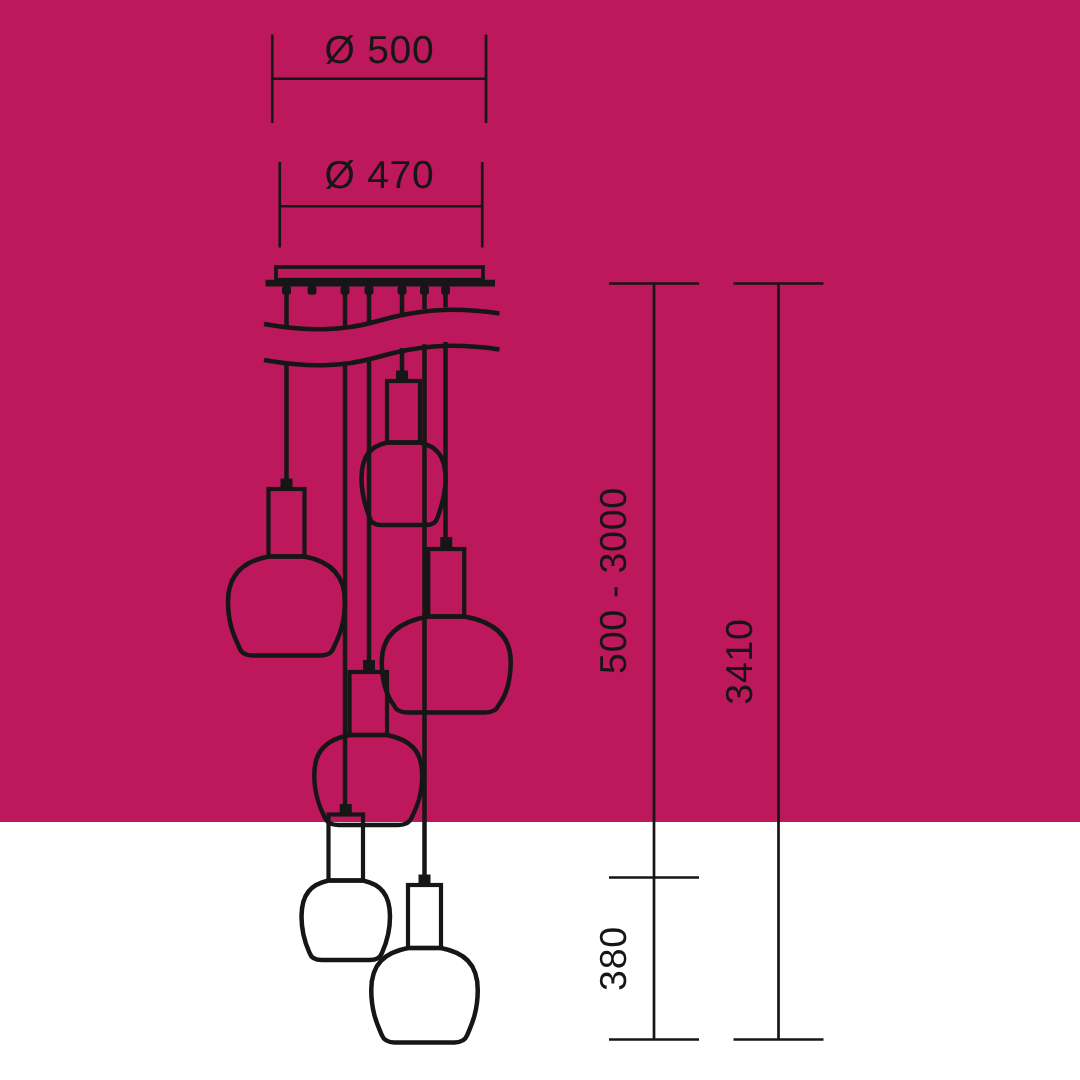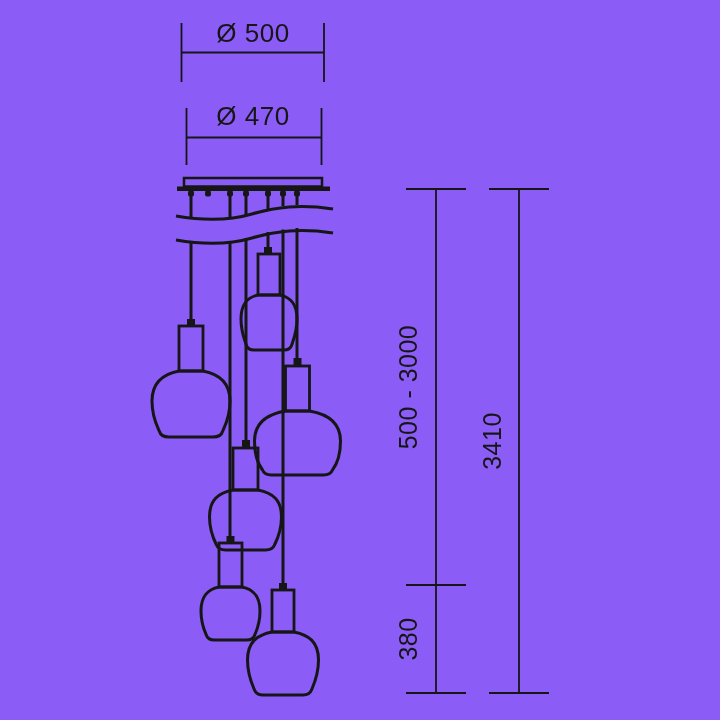--- a/index.html
+++ b/index.html
@@ -5,22 +5,22 @@
   html, body {
     margin: 0;
     padding: 0;
     width: 720px;
     height: 720px;
     overflow: hidden;
   }
   #stage {
     position: relative;
     width: 720px;
-    height: 720px;
-    background: #8b5cf6;
+    height: 548px;
+    background: #be185d;
   }
   svg text {
     font-family: "Liberation Sans", sans-serif;
     fill: #161616;
   }
   .dim-label {
     font-size: 26px;
     letter-spacing: 0.5px;
   }
   .dim-label-side {

